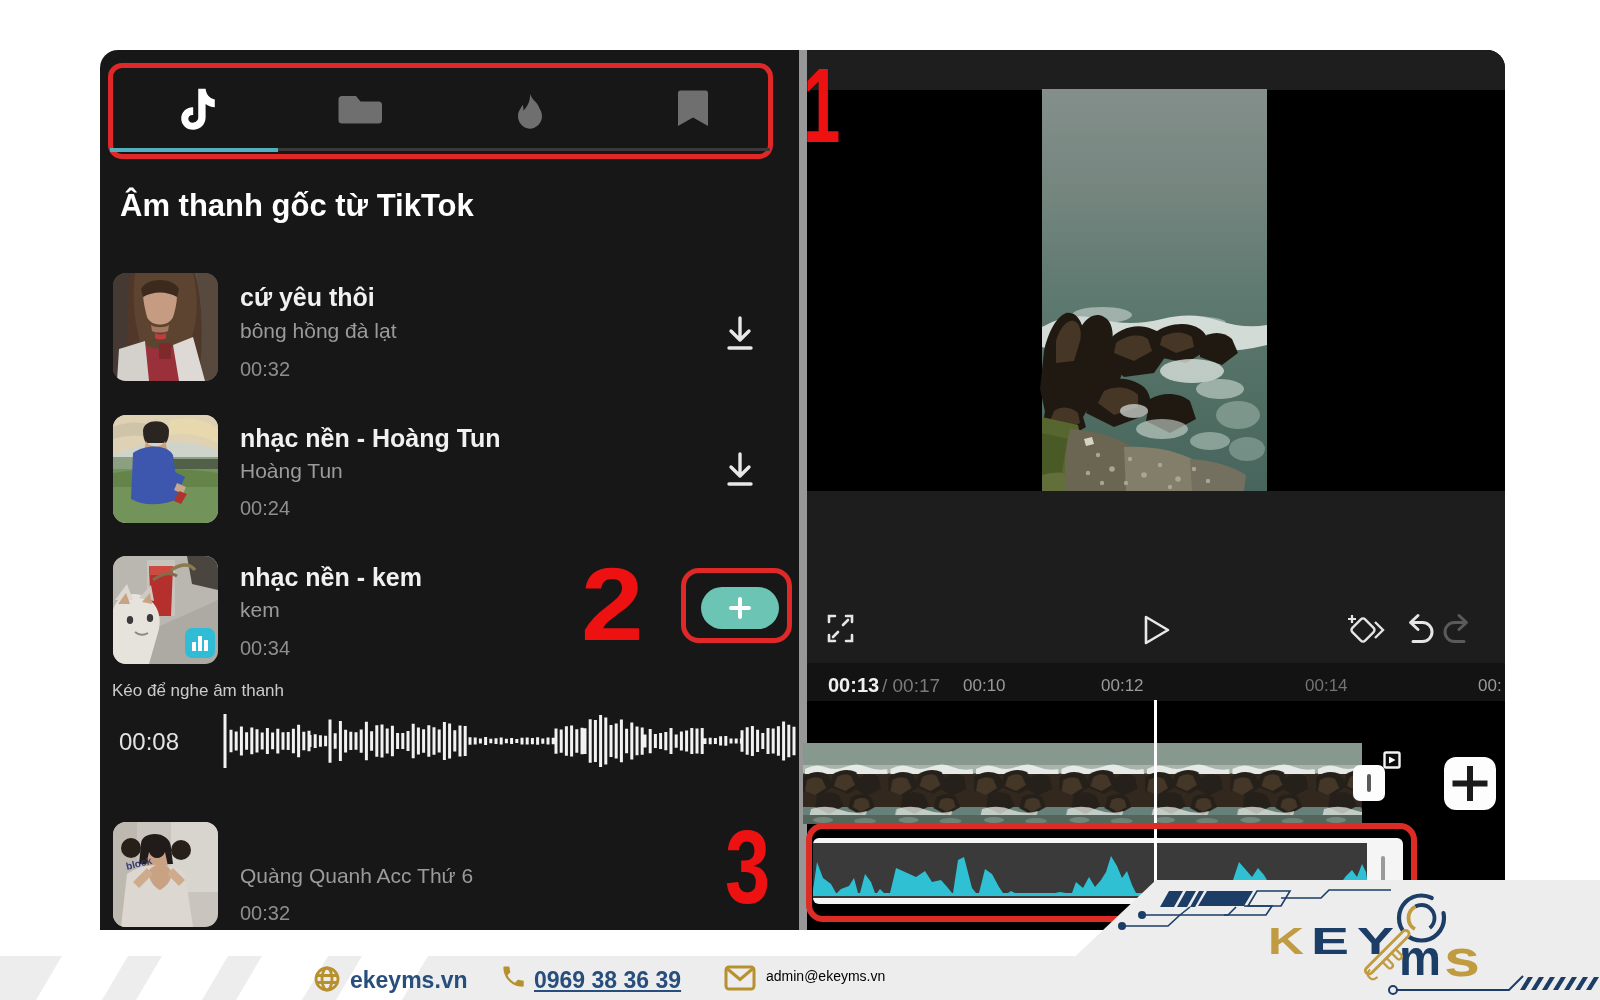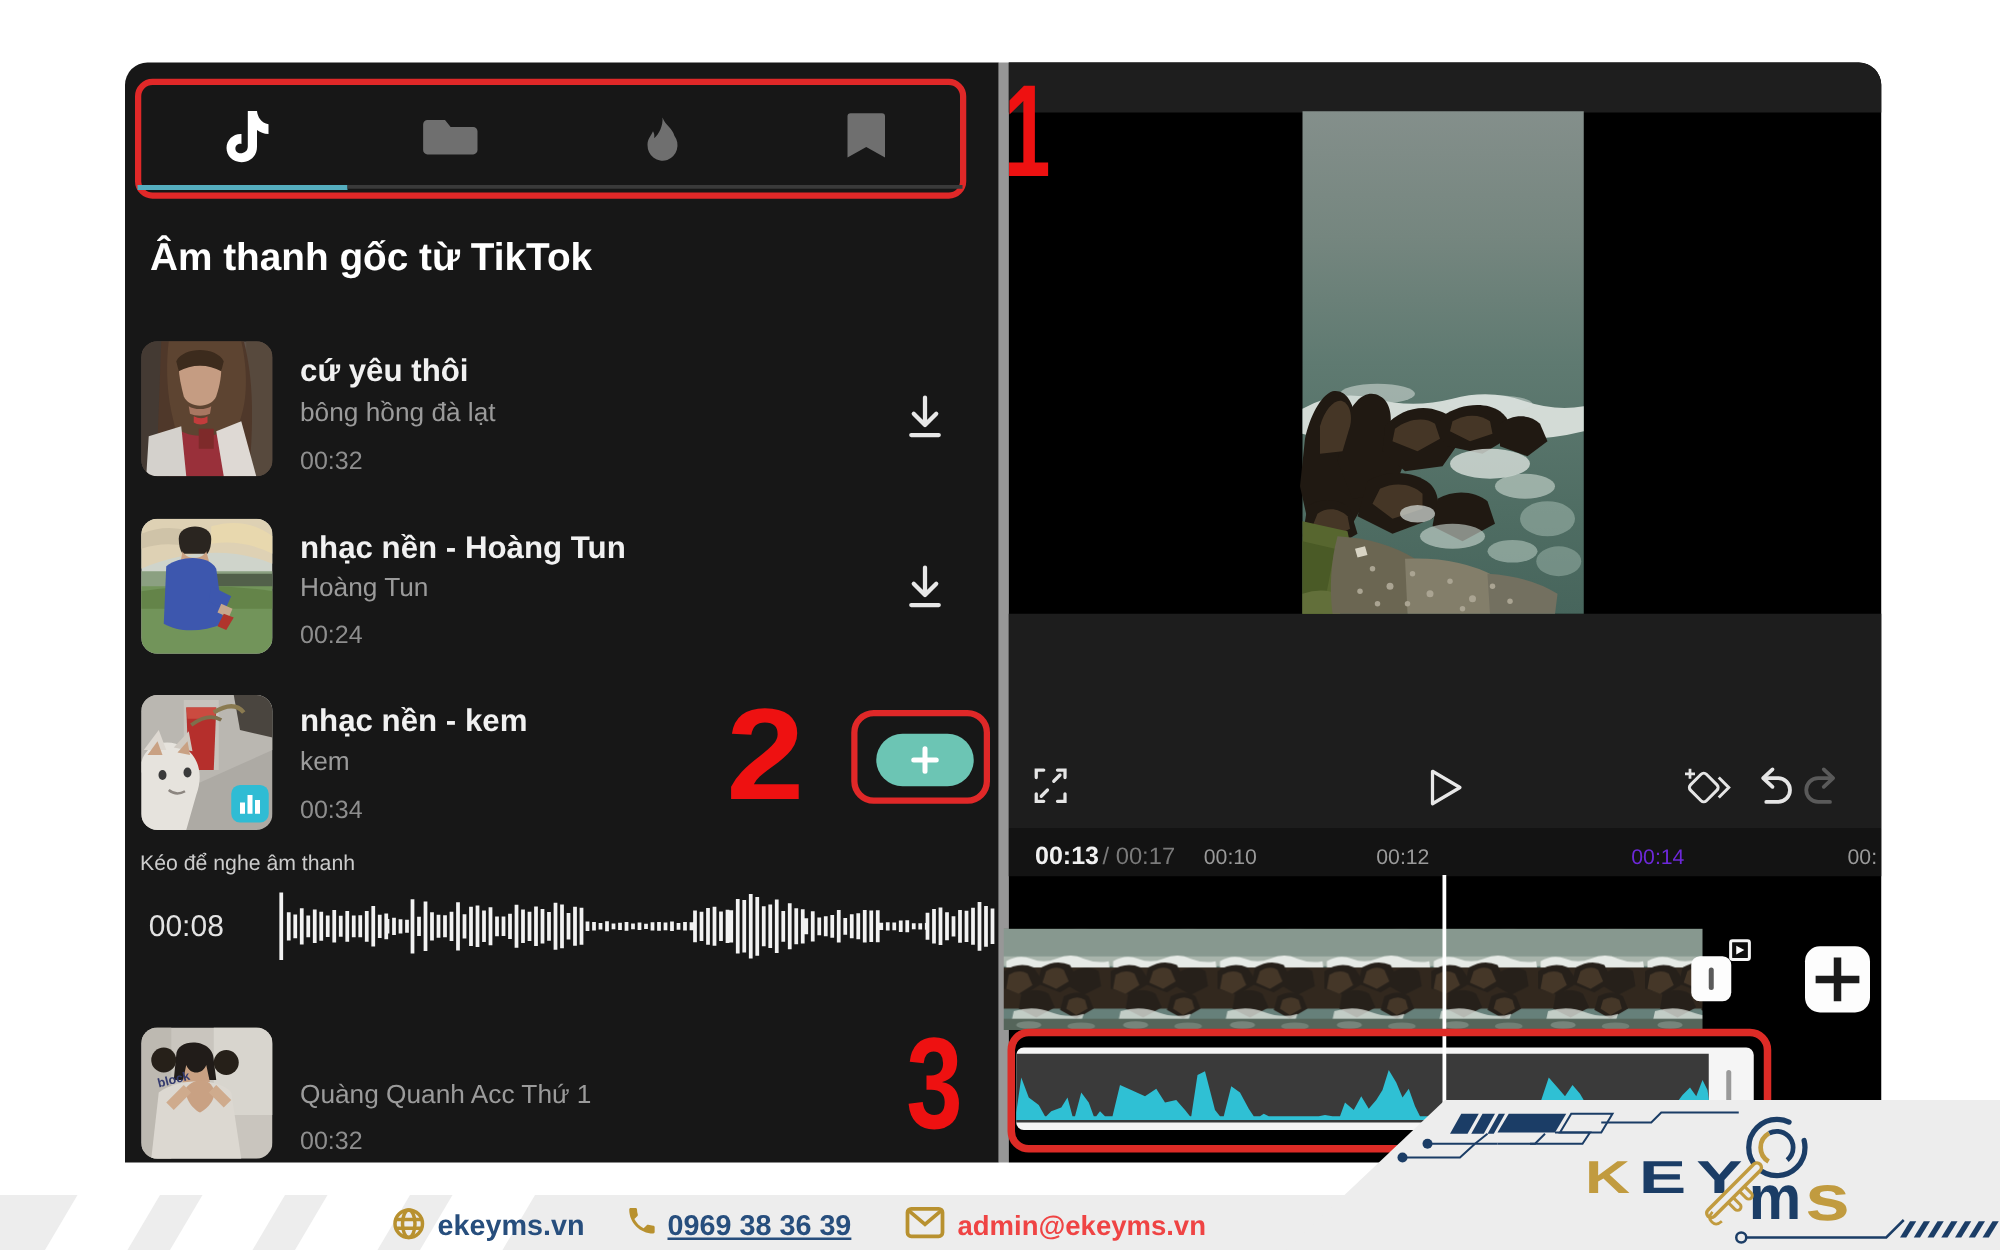--- a/index.html
+++ b/index.html
@@ -49,28 +49,28 @@
   <div class="sub" style="left:240px; top:459px;">Hoàng Tun</div>
   <div class="tim" style="left:240px; top:497px;">00:24</div>
 
   <div class="ttl" style="left:240px; top:563px;">nhạc nền - kem</div>
   <div class="sub" style="left:240px; top:598px;">kem</div>
   <div class="tim" style="left:240px; top:637px;text-align:center;">00:34</div>
 
   <div class="abs" style="left:112px; top:681px; color:#cccccc; font-size:17px;">Kéo để nghe âm thanh</div>
   <div class="abs" style="left:119px; top:728px; color:#e3e3e3; font-size:24px;">00:08</div>
 
-  <div class="sub" style="left:240px; top:864px;">Quàng Quanh Acc Thứ 1</div>
+  <div class="sub" style="left:240px; top:864px;">Quàng Quanh Acc Thứ 6</div>
   <div class="tim" style="left:240px; top:902px;">00:32</div>
 
   <div class="abs" style="left:828px; top:674px; color:#f0f0f0; font-size:20px; font-weight:bold;">00:13</div>
   <div class="abs" style="left:882px; top:675px; color:#7a7a7a; font-size:19px;">/ 00:17</div>
   <div class="abs" style="left:963px; top:676px; color:#9a9a9a; font-size:17px;">00:10</div>
   <div class="abs" style="left:1101px; top:676px; color:#9a9a9a; font-size:17px;">00:12</div>
-  <div class="abs" style="left:1305px; top:676px; color:#6d28d9; font-size:17px;">00:14</div>
+  <div class="abs" style="left:1305px; top:676px; color:#737373; font-size:17px;">00:14</div>
   <div class="abs" style="left:1478px; top:676px; color:#9a9a9a; font-size:17px;">00:</div>
 
   <div class="redbox" style="left:108px; top:63px; width:665px; height:96px;"></div>
   <div class="redbox" style="left:681px; top:568px; width:111px; height:75px; border-width:5px; border-radius:18px;"></div>
   <div class="rednum" style="left:803px; top:46px; font-size:105px; transform:scaleX(0.64); transform-origin:left top;">1</div>
   <div class="rednum" style="left:581px; top:545px; font-size:104px; transform:scaleX(1.08); transform-origin:left top;">2</div>
   <div class="rednum" style="left:725px; top:808px; font-size:104px; transform:scaleX(0.78); transform-origin:left top;">3</div>
 
   <svg class="abs" style="left:0; top:0;" width="1600" height="1000" viewBox="0 0 1600 1000">
     <rect x="110" y="148" width="168" height="4" fill="#55aebf"></rect>
@@ -371,14 +371,14 @@
 <polygon points="1531,990 1539,977 1544,977 1536,990" fill="#1b3d66"></polygon>
 <polygon points="1542,990 1550,977 1555,977 1547,990" fill="#1b3d66"></polygon>
 <polygon points="1553,990 1561,977 1566,977 1558,990" fill="#1b3d66"></polygon>
 <polygon points="1564,990 1572,977 1577,977 1569,990" fill="#1b3d66"></polygon>
 <polygon points="1575,990 1583,977 1588,977 1580,990" fill="#1b3d66"></polygon>
 <polygon points="1586,990 1594,977 1599,977 1591,990" fill="#1b3d66"></polygon>
   </svg>
 
   <div class="abs" style="left:350px; top:967px; color:#274e7d; font-size:23px; font-weight:bold;">ekeyms.vn</div>
   <div class="abs" style="left:534px; top:967px; color:#274e7d; font-size:23px; font-weight:bold;text-decoration:underline;">0969 38 36 39</div>
-  <div class="abs" style="left:766px; top:968px; color:#ef4444; font-size:22px; font-weight:bold;">admin@ekeyms.vn</div>
+  <div class="abs" style="left:766px; top:968px; color:#000000; font-size:14px; font-weight:normal;">admin@ekeyms.vn</div>
 </div>
 
 </body></html>

